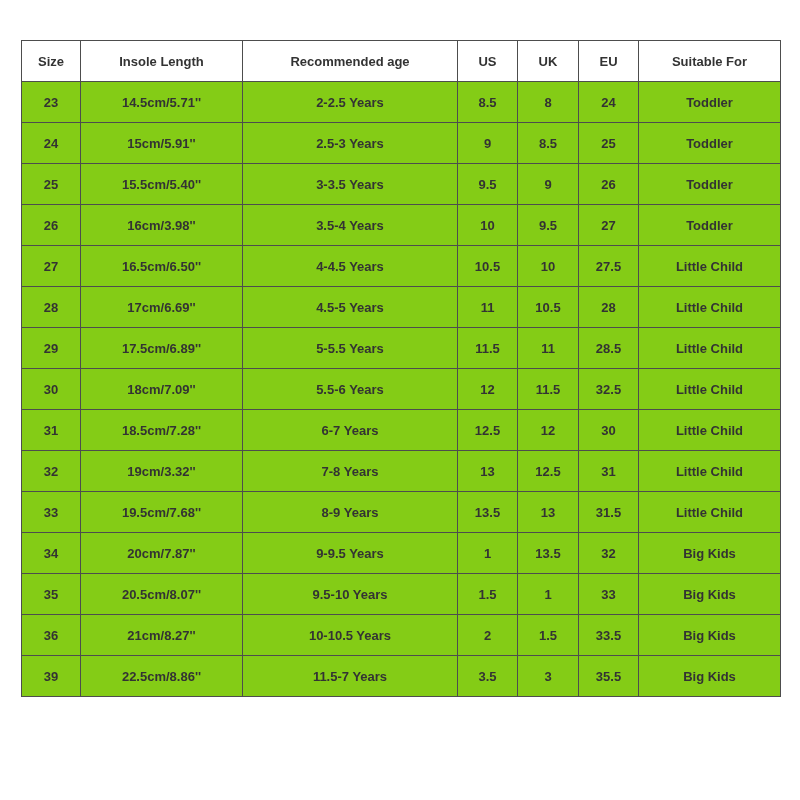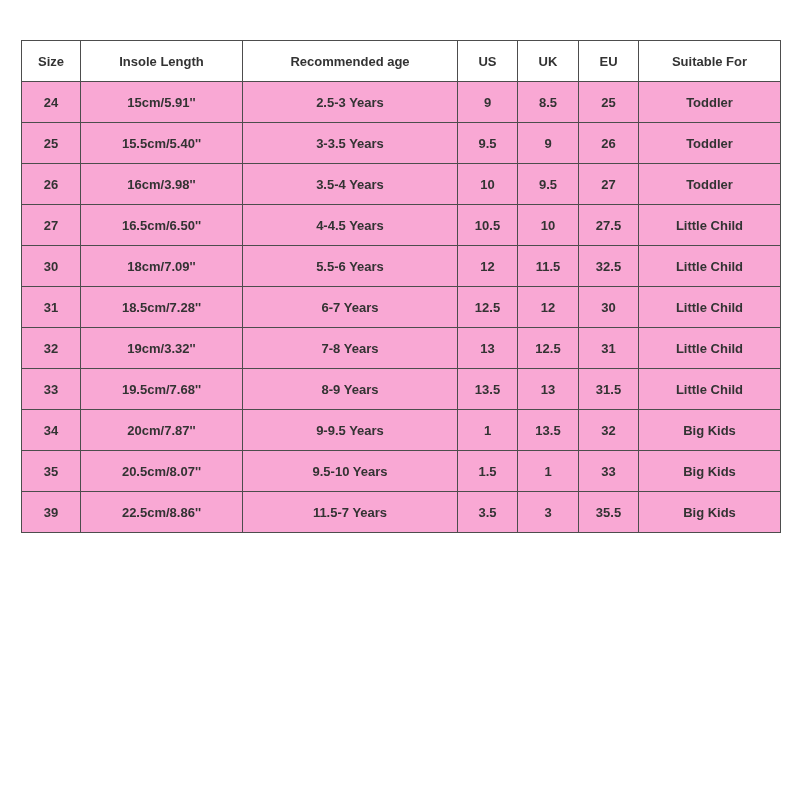--- a/index.html
+++ b/index.html
@@ -17,21 +17,21 @@
     background: #ffffff;
     overflow: hidden;
   }
   table.size-chart {
     position: absolute;
     left: 21px;
     top: 40px;
     width: 759px;
     border-collapse: collapse;
     table-layout: fixed;
-    background: #f9a8d4;
+    background: #84cc16;
     padding-left: 45px;
   }
   table.size-chart th,
   table.size-chart td {
     border: 1px solid #4d4d4d;
     text-align: center;
     vertical-align: middle;
     font-size: 13px;
     font-weight: 700;
     color: #333333;
@@ -64,20 +64,29 @@
           <th>Insole Length</th>
           <th>Recommended age</th>
           <th>US</th>
           <th>UK</th>
           <th>EU</th>
           <th>Suitable For</th>
         </tr>
     </thead>
     <tbody id="table-body">
         <tr>
+          <td>23</td>
+          <td>14.5cm/5.71''</td>
+          <td>2-2.5 Years</td>
+          <td>8.5</td>
+          <td>8</td>
+          <td>24</td>
+          <td>Toddler</td>
+        </tr>
+        <tr>
           <td>24</td>
           <td>15cm/5.91''</td>
           <td>2.5-3 Years</td>
           <td>9</td>
           <td>8.5</td>
           <td>25</td>
           <td>Toddler</td>
         </tr>
         <tr>
           <td>25</td>
@@ -100,20 +109,38 @@
         <tr>
           <td>27</td>
           <td>16.5cm/6.50''</td>
           <td>4-4.5 Years</td>
           <td>10.5</td>
           <td>10</td>
           <td>27.5</td>
           <td>Little Child</td>
         </tr>
         <tr>
+          <td>28</td>
+          <td>17cm/6.69''</td>
+          <td>4.5-5 Years</td>
+          <td>11</td>
+          <td>10.5</td>
+          <td>28</td>
+          <td>Little Child</td>
+        </tr>
+        <tr>
+          <td>29</td>
+          <td>17.5cm/6.89''</td>
+          <td>5-5.5 Years</td>
+          <td>11.5</td>
+          <td>11</td>
+          <td>28.5</td>
+          <td>Little Child</td>
+        </tr>
+        <tr>
           <td>30</td>
           <td>18cm/7.09''</td>
           <td>5.5-6 Years</td>
           <td>12</td>
           <td>11.5</td>
           <td>32.5</td>
           <td>Little Child</td>
         </tr>
         <tr>
           <td>31</td>
@@ -154,20 +181,29 @@
         <tr>
           <td>35</td>
           <td>20.5cm/8.07''</td>
           <td>9.5-10 Years</td>
           <td>1.5</td>
           <td>1</td>
           <td>33</td>
           <td>Big Kids</td>
         </tr>
         <tr>
+          <td>36</td>
+          <td>21cm/8.27''</td>
+          <td>10-10.5 Years</td>
+          <td>2</td>
+          <td>1.5</td>
+          <td>33.5</td>
+          <td>Big Kids</td>
+        </tr>
+        <tr>
           <td>39</td>
           <td>22.5cm/8.86''</td>
           <td>11.5-7 Years</td>
           <td>3.5</td>
           <td>3</td>
           <td>35.5</td>
           <td>Big Kids</td>
         </tr>
       </tbody>
   </table>

